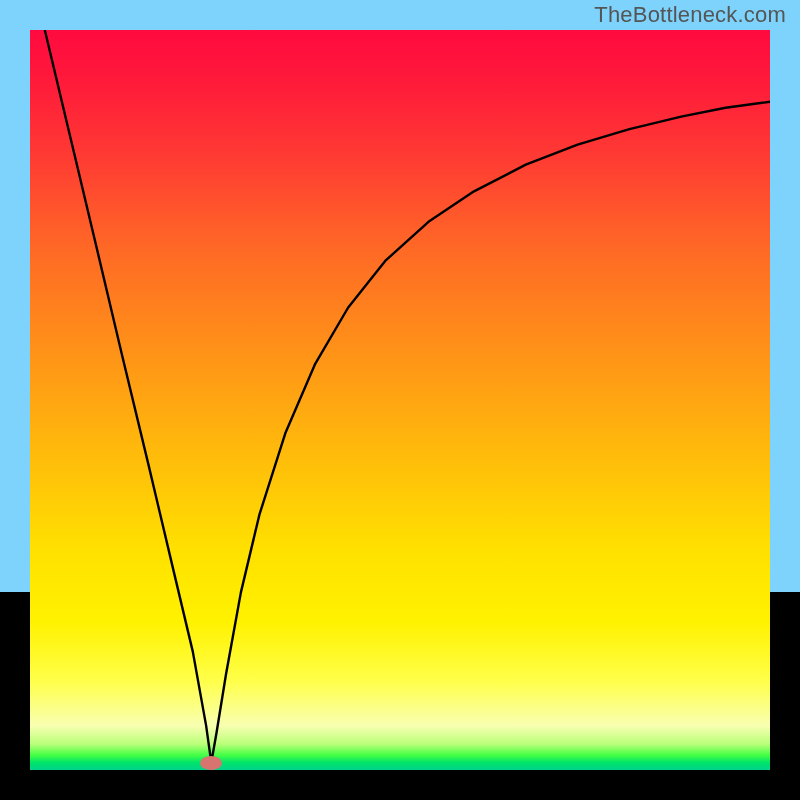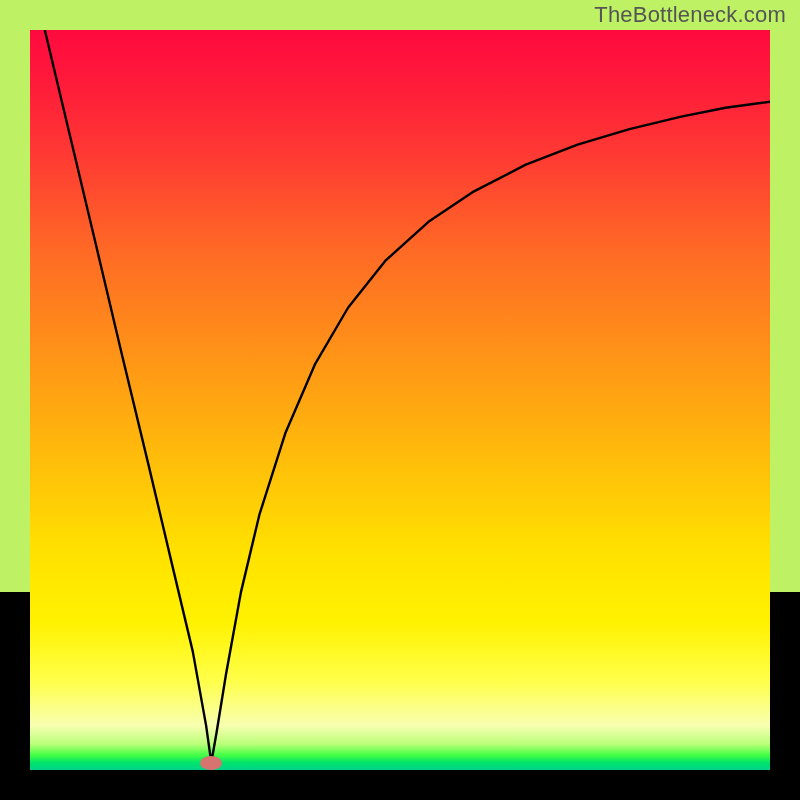--- a/index.html
+++ b/index.html
@@ -8,21 +8,21 @@
     width: 800px;
     height: 800px;
     background: #000000;
     overflow: hidden;
     font-family: Arial, Helvetica, sans-serif;
   }
   .frame {
     position: relative;
     width: 800px;
     height: 592px;
-    background: #bef264;
+    background: #7dd3fc;
   }
   .watermark {
     position: absolute;
     top: 2px;
     right: 14px;
     color: #555555;
     font-size: 22px;
     font-weight: 400;
     letter-spacing: 0.2px;
     z-index: 10;

